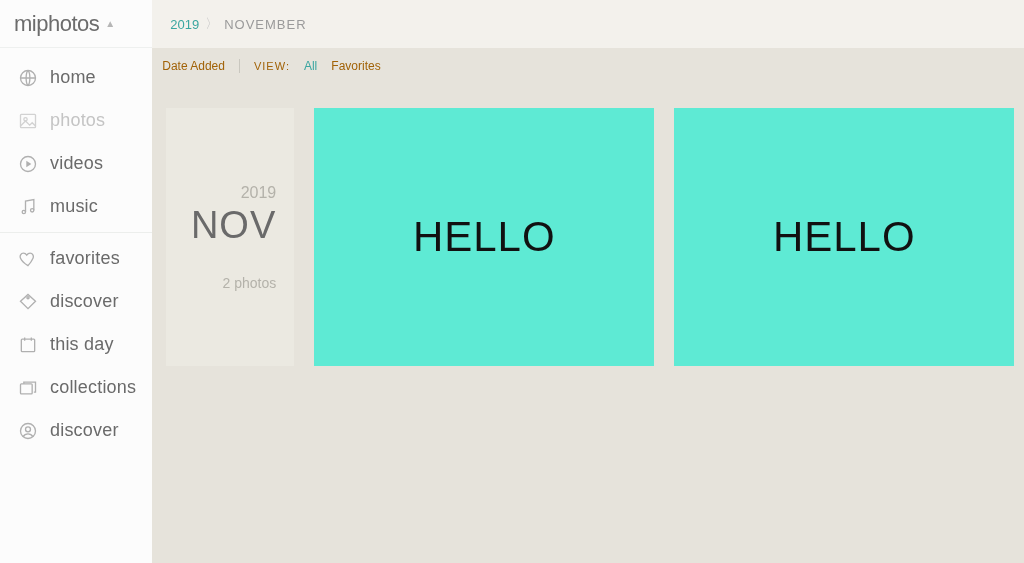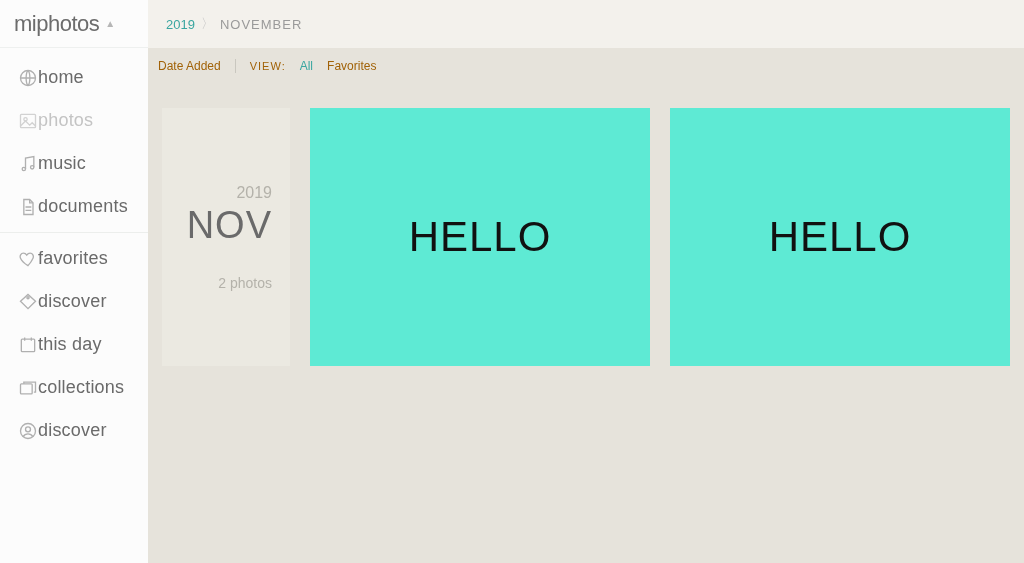--- a/index.html
+++ b/index.html
@@ -6,21 +6,21 @@
   html, body { width: 1024px; height: 563px; font-family: "Segoe UI", "Helvetica Neue", Arial, sans-serif; overflow: hidden; background: #e6e3db; color: #6a6a6a; }
   .app { display: flex; width: 100%; height: 100%; }
 
   
   .sidebar { width: 155px; background: #fcfcfc; display: flex; flex-direction: column; }
   .logo-row { height: 48px; display: flex; align-items: center; padding: 0 14px; border-bottom: 1px solid #eef0ef; }
   .logo-row .brand { font-size: 22px; font-weight: 300; color: #6c6c6c; letter-spacing: -0.5px; }
   .logo-row .brand b { font-weight: 500; color: #6c6c6c; }
   .logo-row .tri { margin-left: 6px; color: #b6b6b6; font-size: 10px; }
   .nav { padding-top: 8px; }
-  .nav-item { display: flex; align-items: center; gap: 0; padding: 11px 16px 11px 18px; cursor: pointer; color: #6a6a6a; text-align: center; }
+  .nav-item { display: flex; align-items: center; gap: 12px; padding: 11px 16px 11px 18px; cursor: pointer; color: #6a6a6a; text-align: center; }
   .nav-item .icon { width: 20px; height: 20px; display: inline-flex; align-items: center; justify-content: center; color: #b0b0b0; }
   .nav-item .label { font-size: 18px; font-weight: 300; letter-spacing: 0.2px; }
   .nav-item.disabled { color: #c4c4c4; }
   .nav-item.disabled .icon { color: #d2d2d2; }
   .nav-sep { height: 1px; background: #eceeec; margin: 4px 0; }
 
   
   .main { flex: 1; display: flex; flex-direction: column; }
   .breadcrumb { height: 48px; background: #f3f1ec; display: flex; align-items: center; padding: 0 18px; font-size: 13px; color: #9a9a9a; }
   .breadcrumb .bc-year { color: #3aa6a0; cursor: pointer; }
@@ -71,42 +71,41 @@
         <span class="icon">
           <svg width="20" height="20" viewBox="0 0 24 24" fill="none" stroke="currentColor" stroke-width="1.6">
               <rect x="3" y="4" width="18" height="16" rx="1"></rect>
               <circle cx="9" cy="10" r="2"></circle>
               <path d="M3 18l6-6 5 5 3-3 4 4"></path>
             </svg>
         </span>
         <span class="label">photos</span>
       </div>
 
+      <div class="nav-item">
+        <span class="icon">
+          <svg width="20" height="20" viewBox="0 0 24 24" fill="none" stroke="currentColor" stroke-width="1.6">
+              <circle cx="12" cy="12" r="9"></circle>
+              <path d="M10 8l6 4-6 4z" fill="currentColor" stroke="none"></path>
+            </svg>
+        </span>
+        <span class="label">videos</span>
+      </div>
 
       <div class="nav-item">
         <span class="icon">
           <svg width="20" height="20" viewBox="0 0 24 24" fill="none" stroke="currentColor" stroke-width="1.6">
               <path d="M9 18V5l10-2v13"></path>
               <circle cx="7" cy="18" r="2"></circle>
               <circle cx="17" cy="16" r="2"></circle>
             </svg>
         </span>
         <span class="label">music</span>
       </div>
 
-      <div class="nav-item">
-        <span class="icon">
-          <svg width="20" height="20" viewBox="0 0 24 24" fill="none" stroke="currentColor" stroke-width="1.6">
-              <path d="M7 3h7l4 4v14H7z"></path>
-              <path d="M14 3v4h4"></path>
-              <path d="M9 12h7M9 16h7"></path>
-            </svg>
-        </span>
-        <span class="label">documents</span>
-      </div>
 
       <div class="nav-sep"></div>
 
       <div class="nav-item">
         <span class="icon">
           <svg width="20" height="20" viewBox="0 0 24 24" fill="none" stroke="currentColor" stroke-width="1.6">
               <path d="M12 20s-7-4.5-9-9c-1.2-2.7.4-6 3.5-6 2 0 3.3 1.2 4 2.3.7-1.1 2-2.3 4-2.3 3.1 0 4.7 3.3 3.5 6-2 4.5-6 9-6 9z"></path>
             </svg>
         </span>
         <span class="label">favorites</span>

